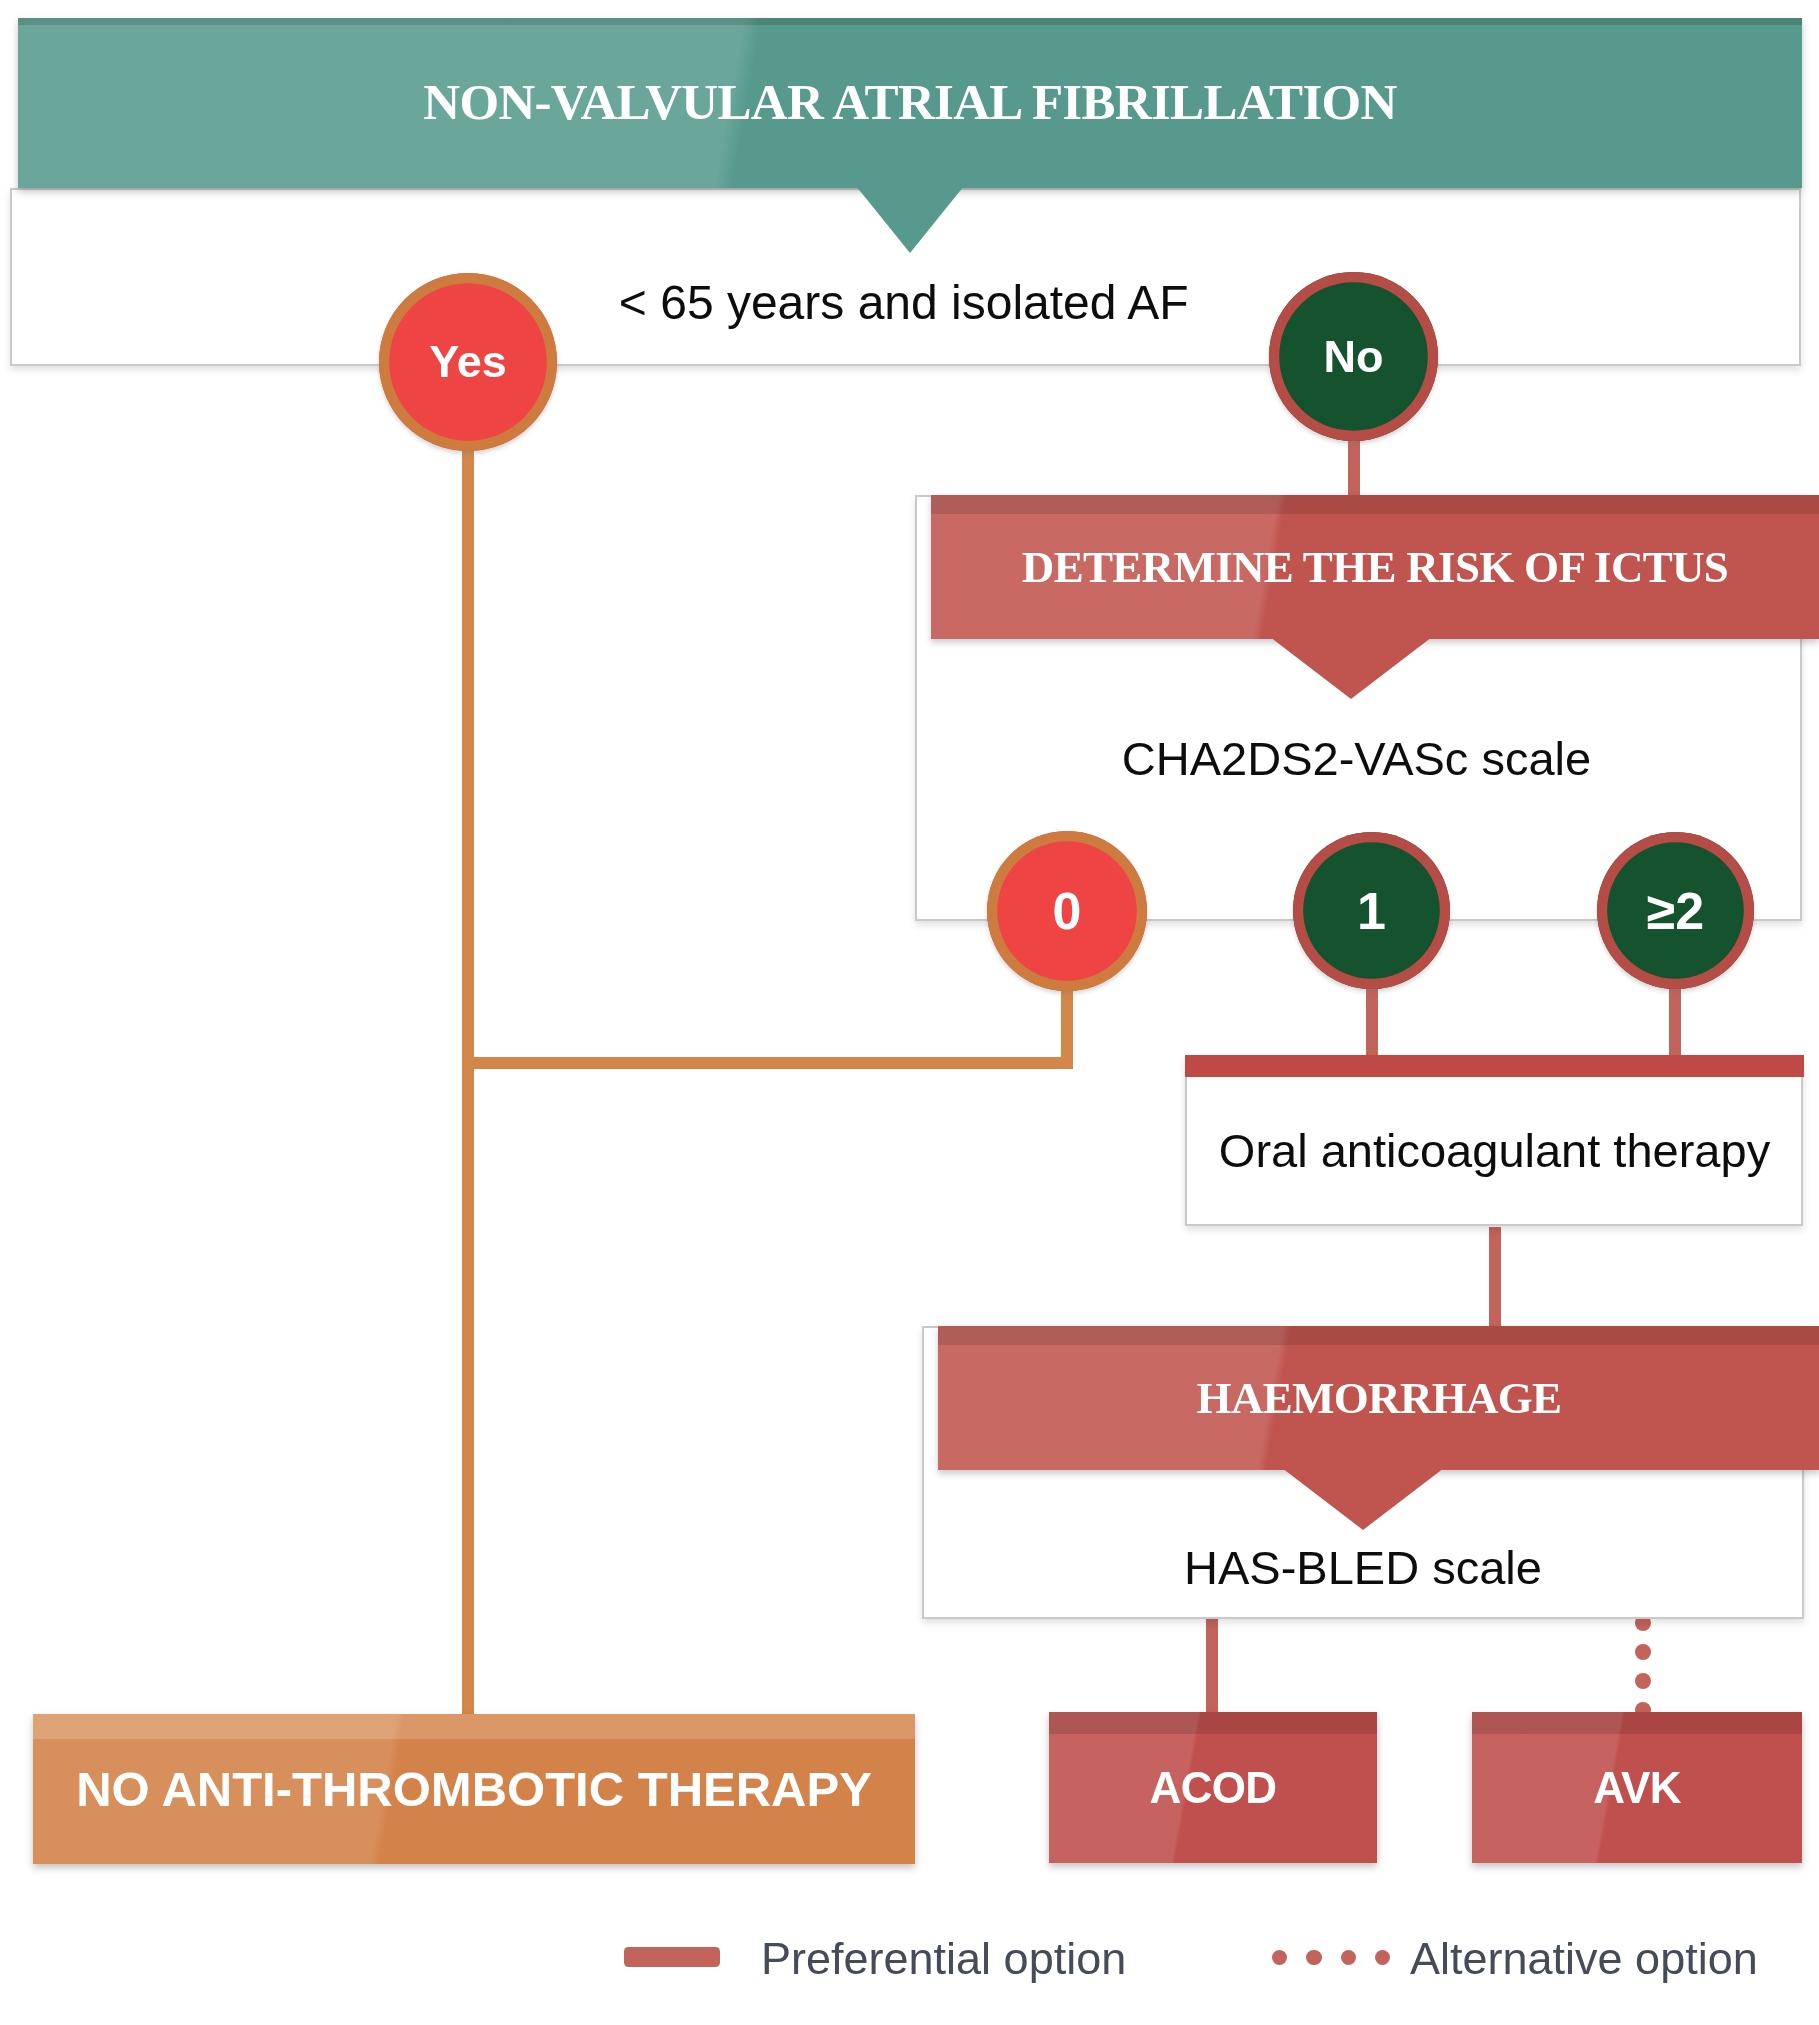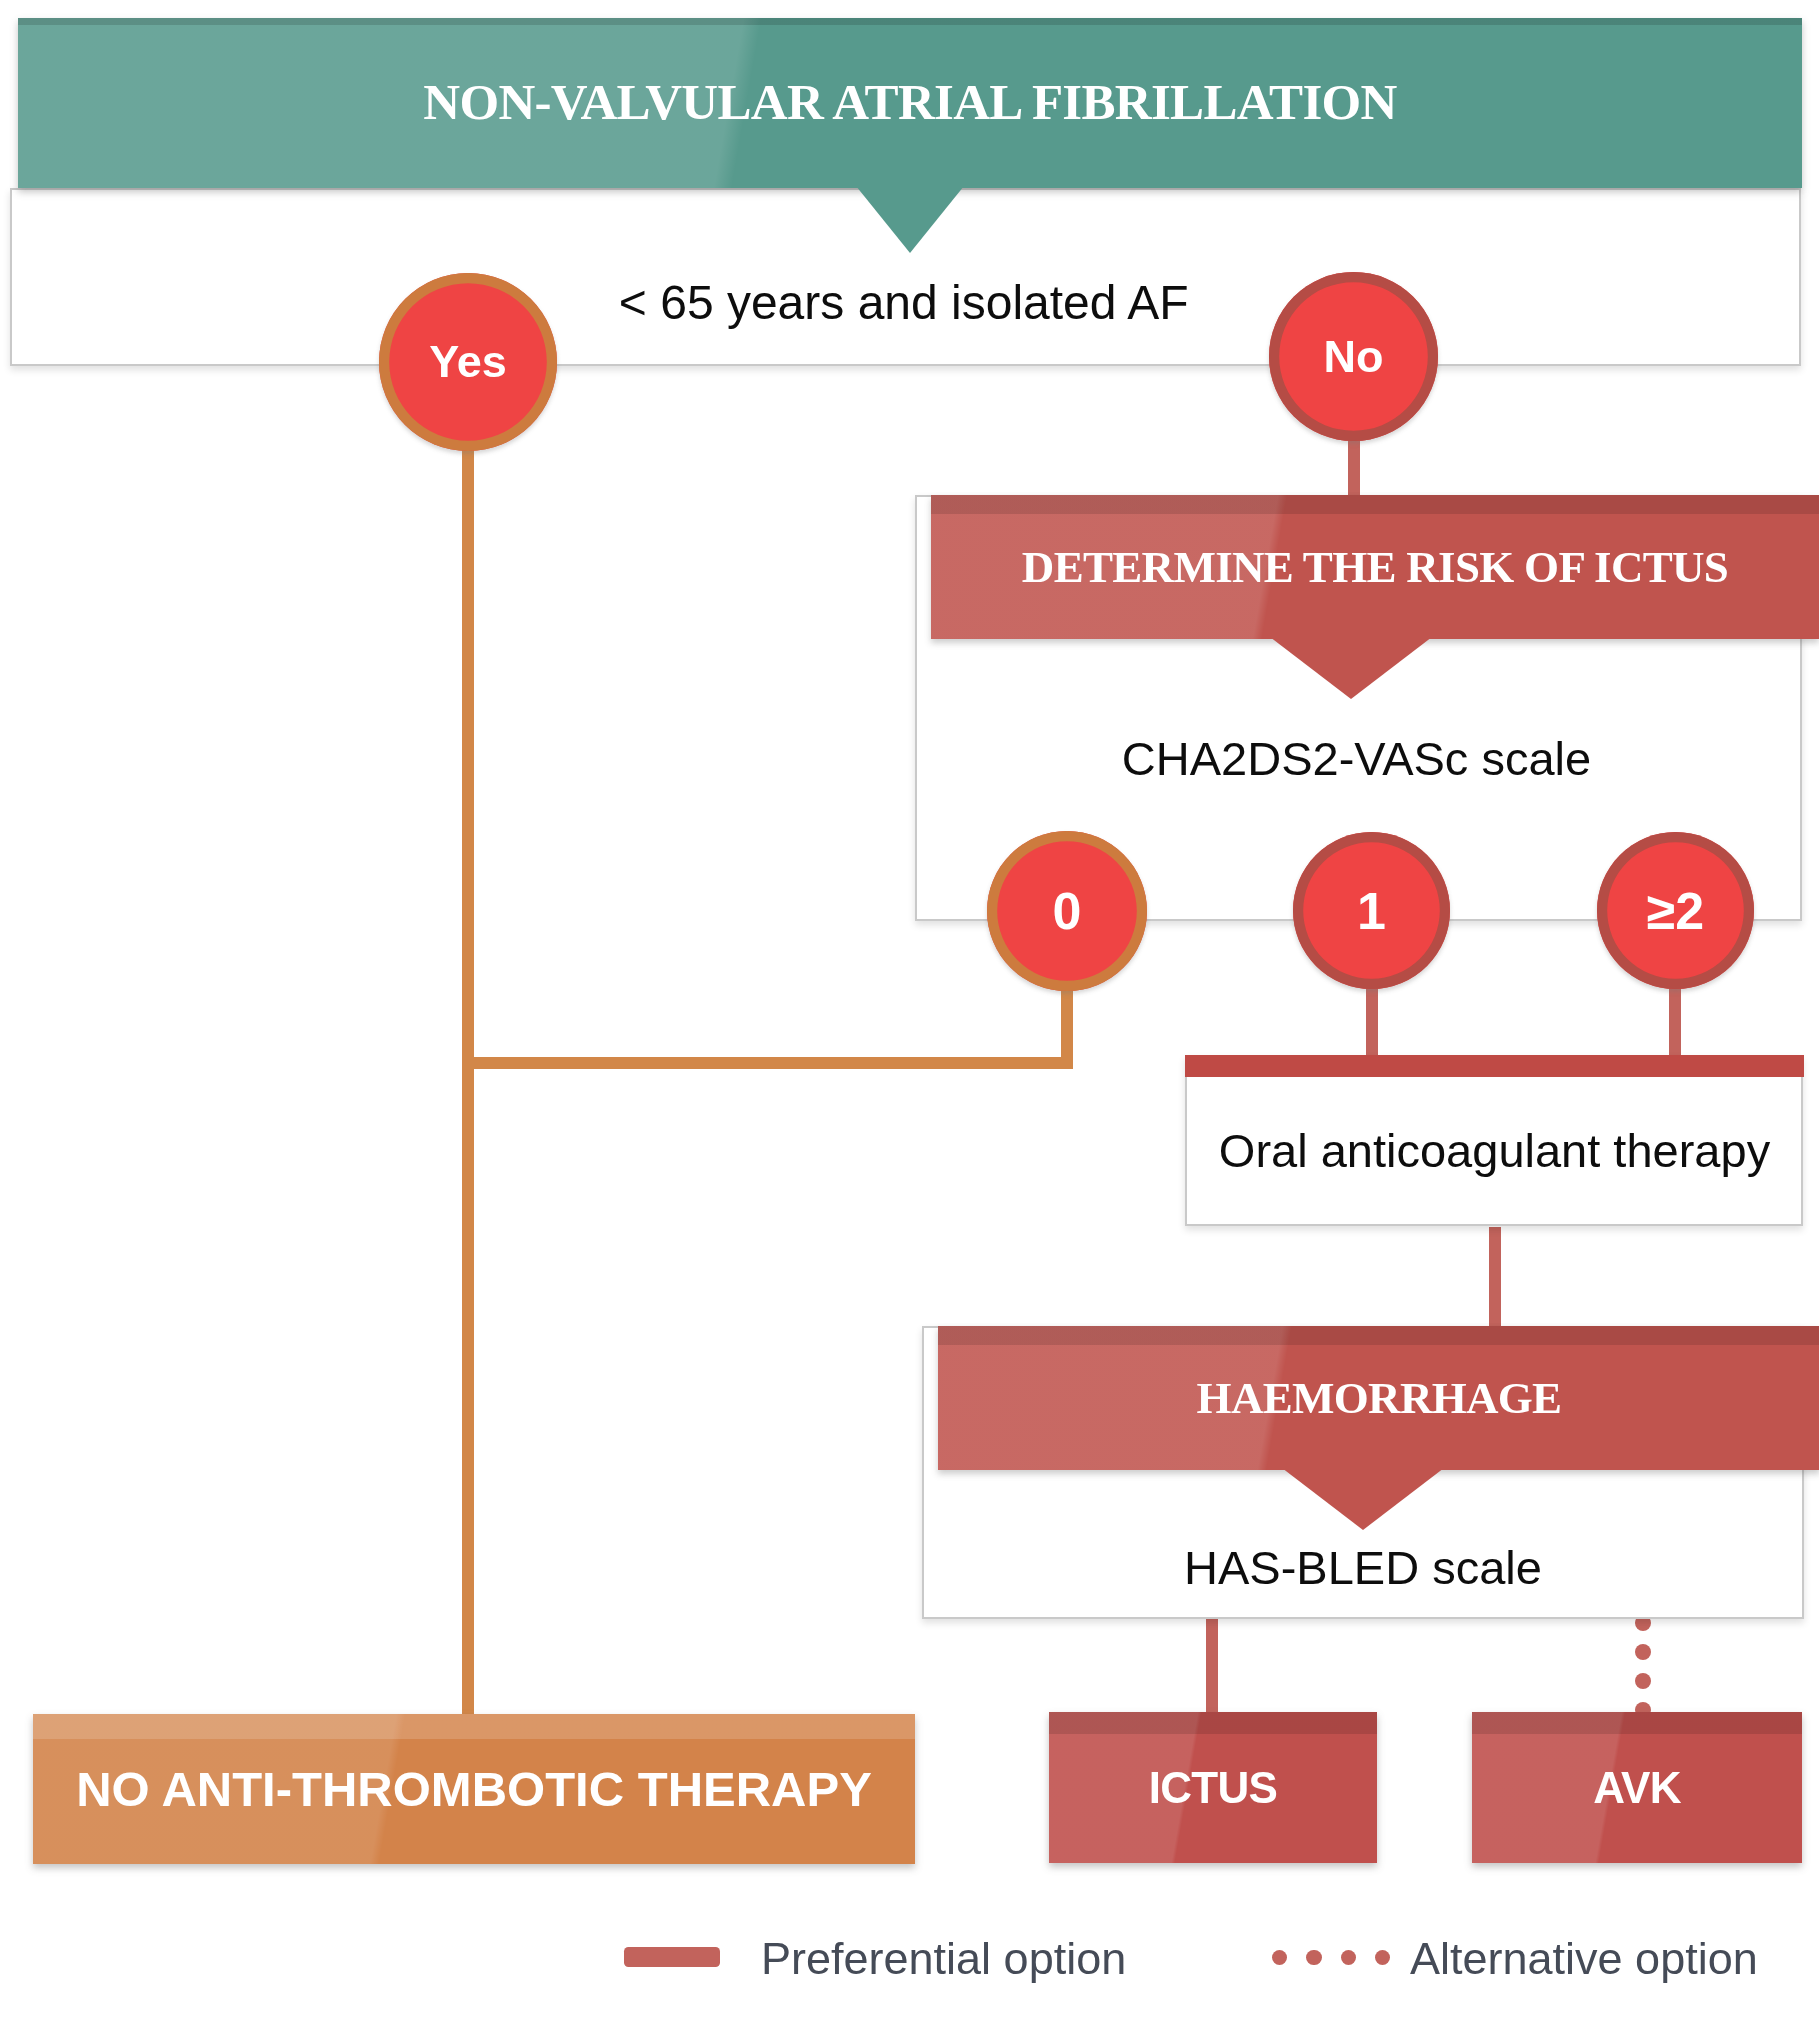--- a/index.html
+++ b/index.html
@@ -50,21 +50,21 @@
     z-index:4;
   }
   
   .node-circle{
     border-radius:50%;
     display:flex;align-items:center;justify-content:center;
     color:#ffffff;font-weight:bold;
     z-index:5;
   }
   .node-circle.orange{background:#ef4444;box-shadow:inset 0 0 0 10.2px #cd7b3e, 0 2.9px 4.4px rgba(120,120,120,0.3);}
-  .node-circle.red{background:#ef4444;box-shadow:inset 0 0 0 10.2px #b54c45, 0 2.9px 4.4px rgba(120,120,120,0.3);}
+  .node-circle.red{background:#14532d;box-shadow:inset 0 0 0 10.2px #b54c45, 0 2.9px 4.4px rgba(120,120,120,0.3);}
   .node-circle.big{font-size:45px;}
   .node-circle.num{font-size:52px;}
   
   .line-orange{background:#d28748;z-index:0;}
   .line-red{background:#c2635c;z-index:0;}
   .dotcol{display:flex;flex-direction:column;gap:13px;z-index:0;}
   .dotcol .dot{width:16px;height:16px;border-radius:50%;background:#c2635c;}
   
   .outcome{
     display:flex;align-items:center;justify-content:center;
@@ -139,21 +139,21 @@
 <div class="abs plain-text" style="left:1185px;top:1088px;width:619px;height:124px;">Oral anticoagulant therapy</div>
 
 <div class="abs white-box" style="left:922px;top:1326px;width:878px;height:289px;"></div>
 <div class="abs banner-red" style="left:922px;top:1326px;width:882px;height:144px;">
   <div class="banner-title red">HAEMORRHAGE</div>
 </div>
 <div class="abs tri red" style="left:1282px;top:1468px;"></div>
 <div class="abs plain-text" style="left:922px;top:1537px;width:882px;height:61px;">HAS-BLED scale</div>
 
 <div class="abs outcome orange" style="left:33px;top:1714px;width:882px;height:150px;">NO ANTI-THROMBOTIC THERAPY</div>
-<div class="abs outcome red" style="left:1049px;top:1712px;width:328px;height:151px;">ICTUS</div>
+<div class="abs outcome red" style="left:1049px;top:1712px;width:328px;height:151px;">ACOD</div>
 <div class="abs outcome red" style="left:1472px;top:1712px;width:330px;height:151px;">AVK</div>
 
 <div class="abs legend-line" style="left:624px;top:1947px;width:96px;height:20.4px;"></div>
 <div class="abs legend-label" style="left:761px;top:1930px;height:58px;">Preferential option</div>
 <div class="abs legend-dots" style="left:1272px;top:1950px;height:15.3px;">
   <div class="dot"></div>
   <div class="dot"></div>
   <div class="dot"></div>
   <div class="dot"></div>
 </div>

